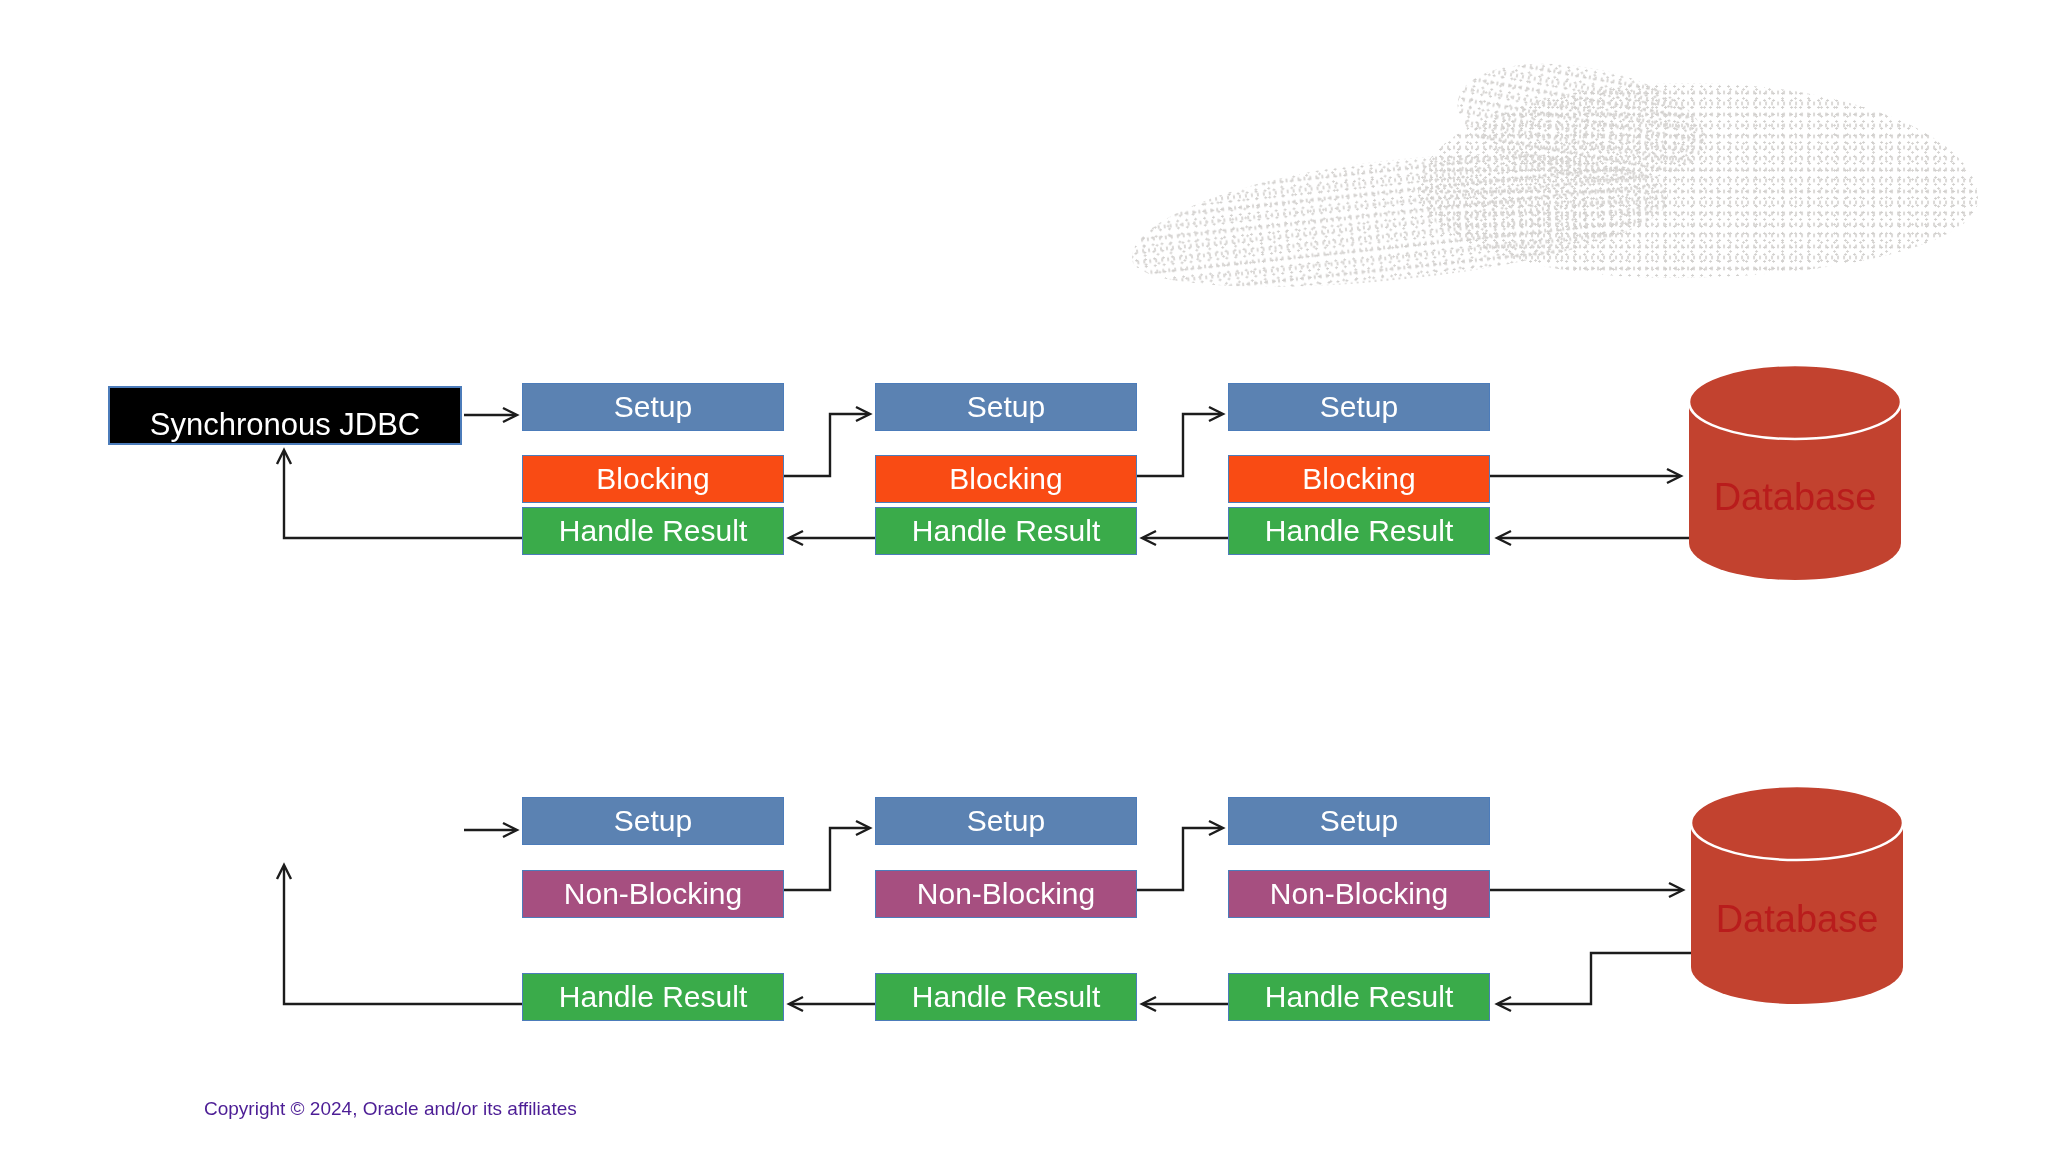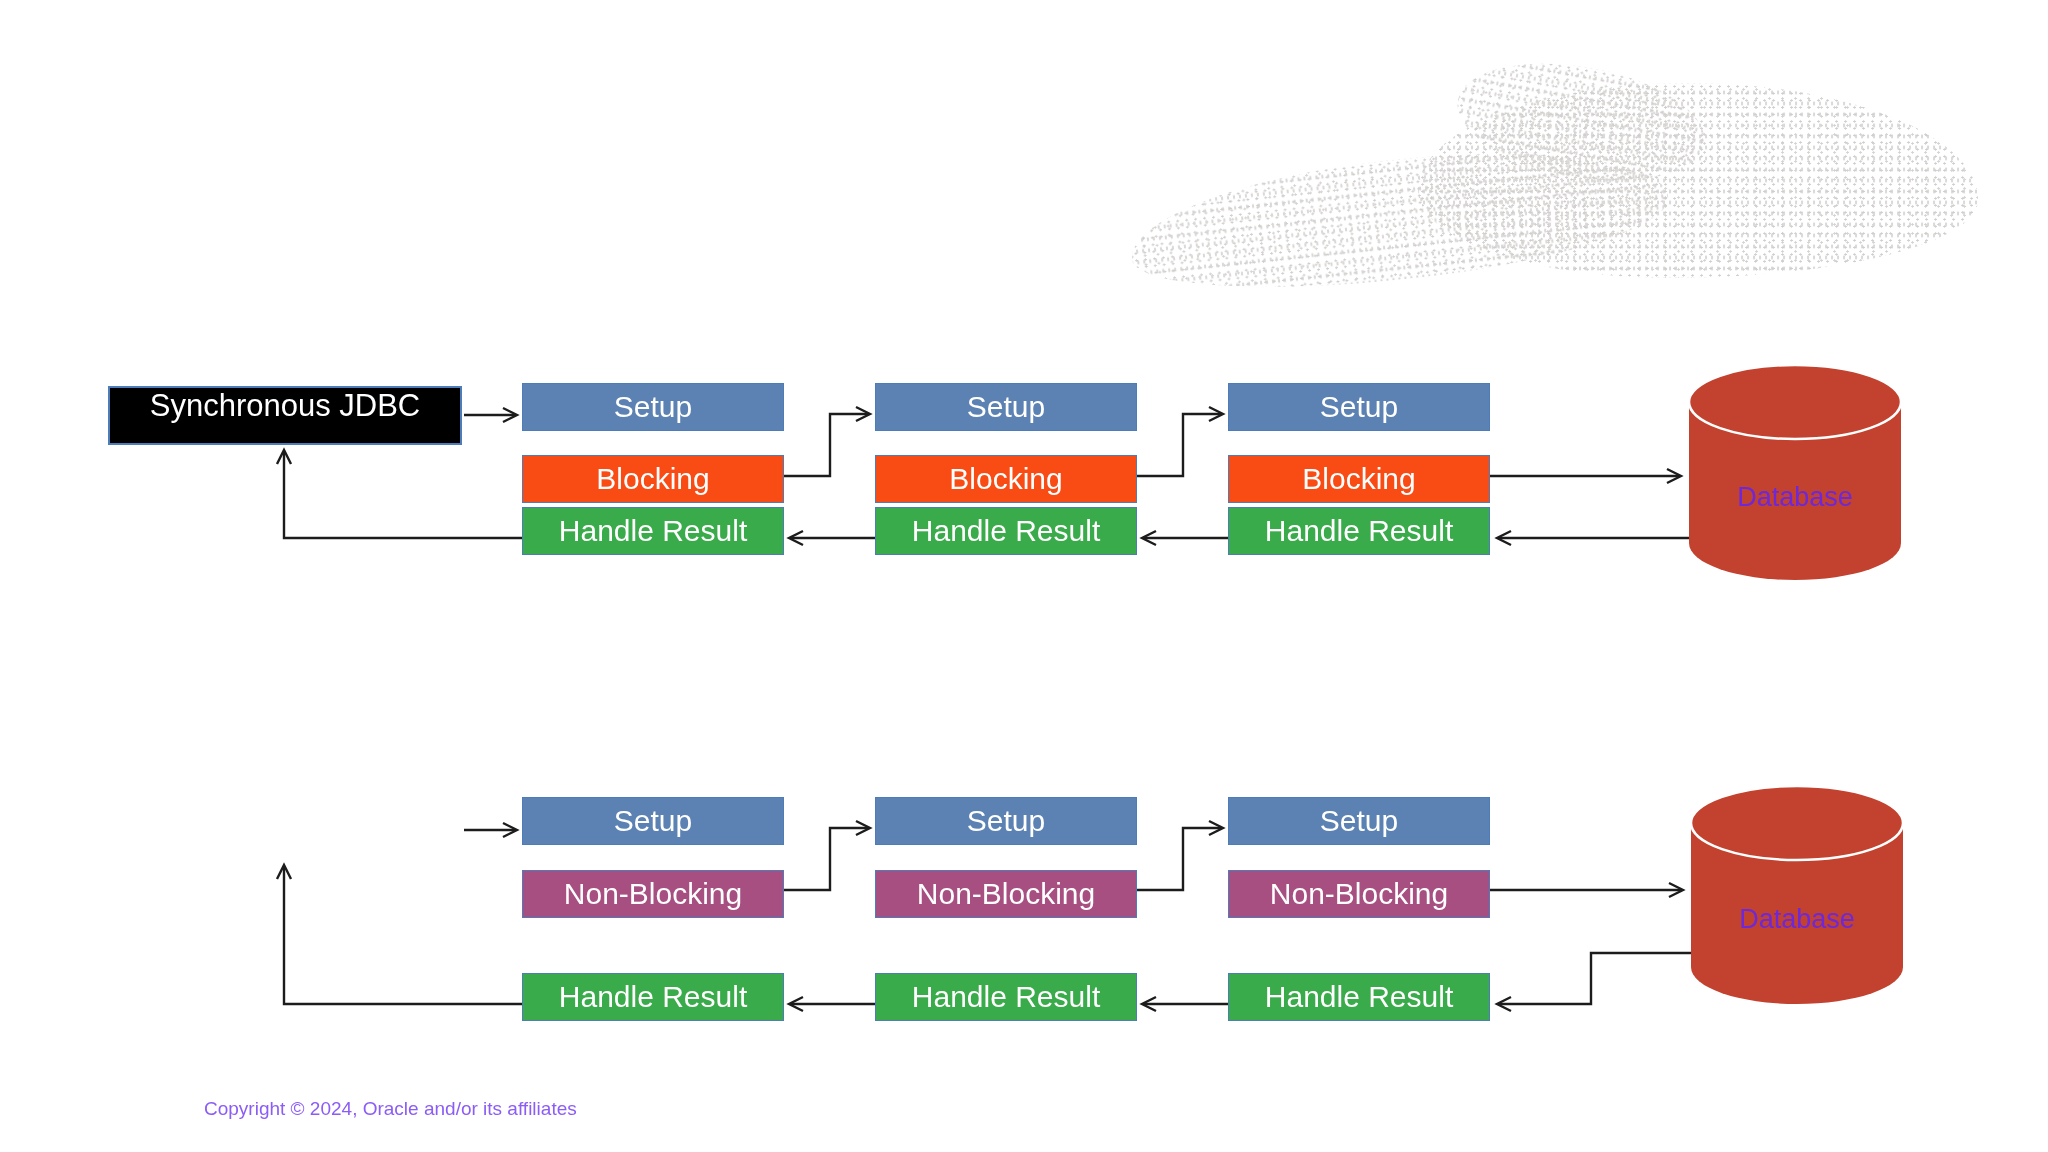--- a/index.html
+++ b/index.html
@@ -41,34 +41,34 @@
     border:1.5px solid;display:flex;align-items:center;justify-content:center;
     color:#fff;font-size:30px;z-index:2;white-space:nowrap;
   }
   .c1{left:522px}.c2{left:875px}.c3{left:1228px}
   .r-setup{top:383px}.r-blocking{top:455px}.r-handle{top:507px}
   .q-setup{top:797px}.q-nb{top:870px}.q-handle{top:973px}
 
   
   .label-box{
     position:absolute;left:108px;width:354px;box-sizing:border-box;
-    border:2.5px solid;display:flex;align-items:flex-start;justify-content:center;
+    border:2.5px solid;display:flex;align-items:flex-end;justify-content:center;
     color:#fff;font-size:31px;z-index:2;
   }
   .lb-sync{top:386px;height:59px;}
   .lb-reactive{top:800px;height:60px;}
 
   
   .db{position:absolute;z-index:2;}
   .db svg{display:block;width:100%;height:100%;}
   .db-top{left:1687px;top:363px;width:216px;height:219px;}
   .db-bottom{left:1689px;top:784px;width:216px;height:222px;}
   .db-label{
     position:absolute;left:0;right:0;top:61%;transform:translateY(-50%);
-    text-align:center;color:#6d28d9;font-size:27px;
+    text-align:center;color:#b91c1c;font-size:38px;
   }
 
   
   .footer{position:absolute;left:204px;top:1098px;font-size:19px;z-index:2;}
 </style>
 </head>
 <body>
 
 <div class="slide">
 
@@ -143,15 +143,15 @@
   <div class="box c3 q-handle" style="background-color: rgb(58, 171, 74); border-color: rgb(76, 124, 186);">Handle Result</div>
 
   <div class="db db-bottom">
     <svg viewBox="0 0 216 222">
       <path d="M2 39 L2 183 A106 37 0 0 0 214 183 L214 39 Z" fill="#c2422f"></path>
       <ellipse cx="108" cy="39" rx="106" ry="37" stroke-width="2.5" fill="#c2422f" stroke="#ffffff"></ellipse>
     </svg>
     <div class="db-label">Database</div>
   </div>
 
-  <div class="footer" style="color: #8b5cf6;">Copyright © 2024, Oracle and/or its affiliates</div>
+  <div class="footer" style="color: #4c1d95;">Copyright © 2024, Oracle and/or its affiliates</div>
 
 </div>
 
 </body></html>

